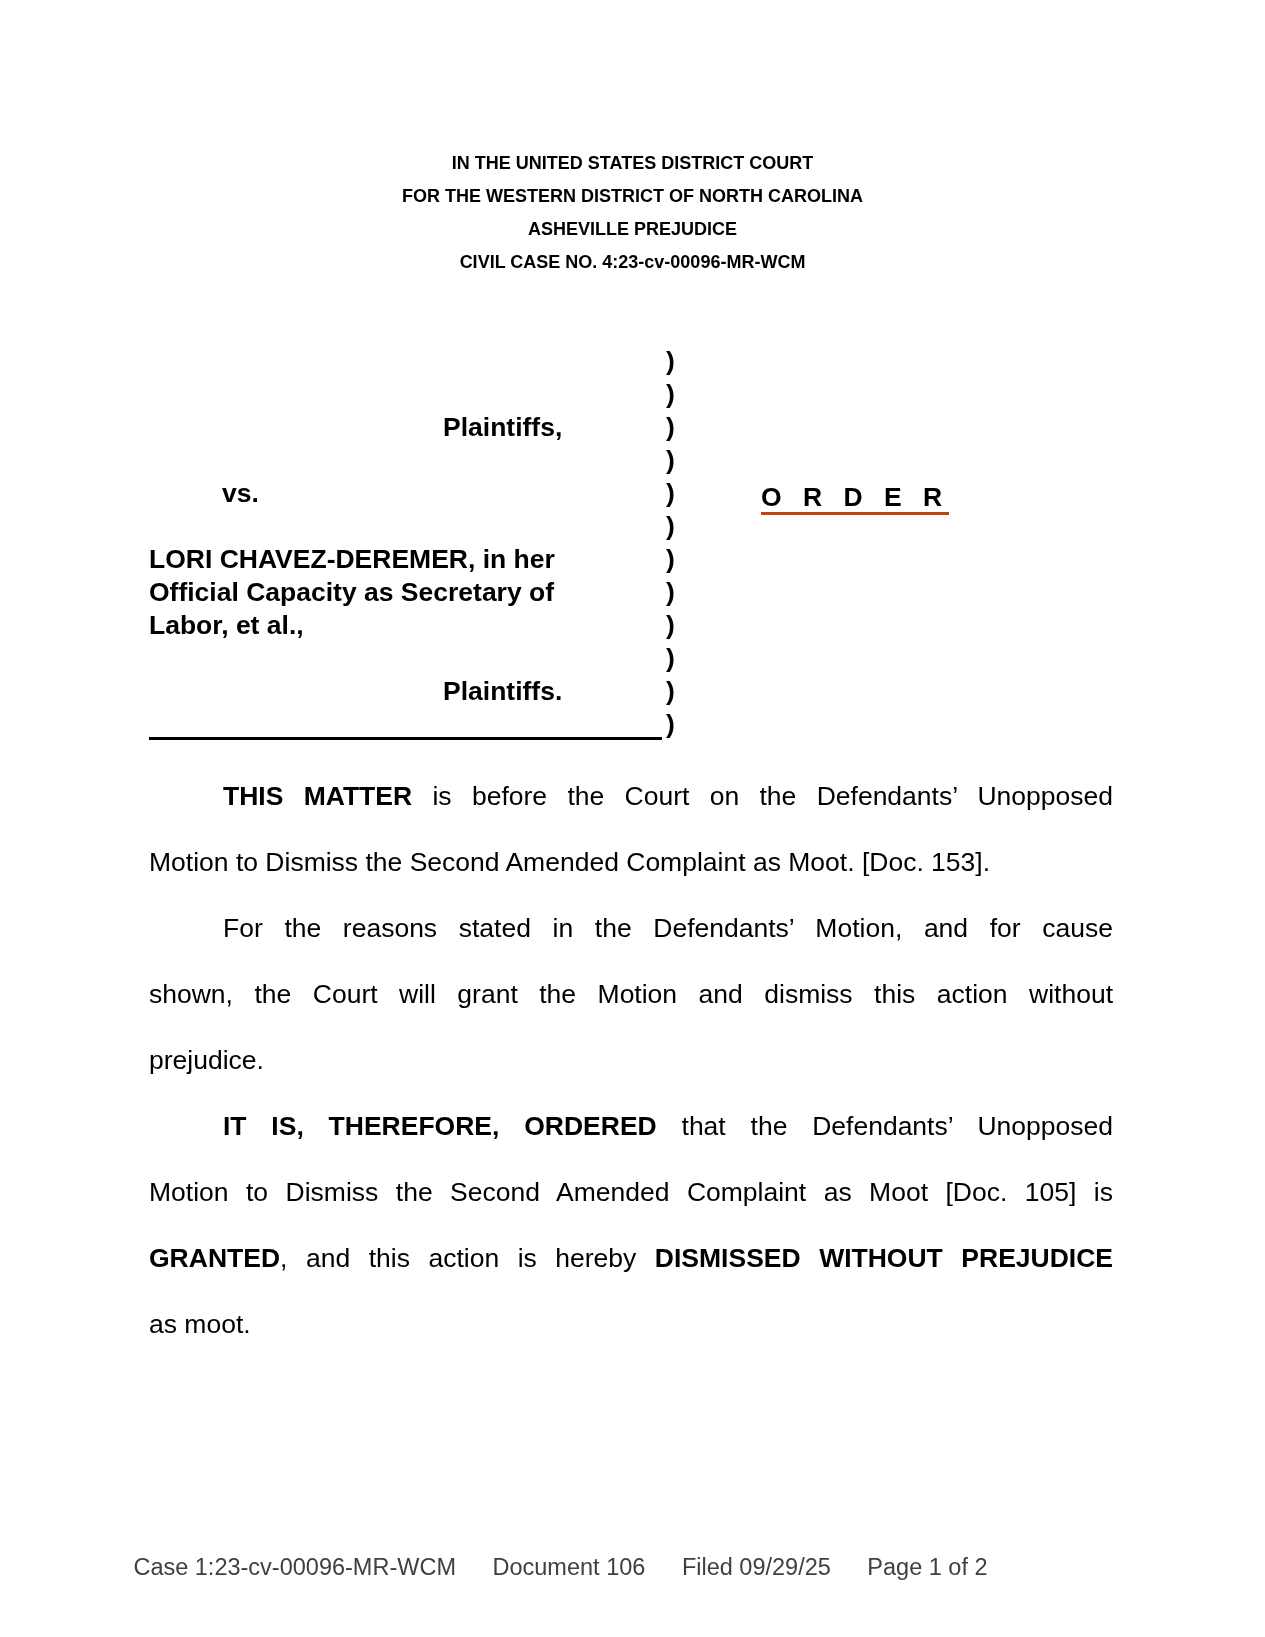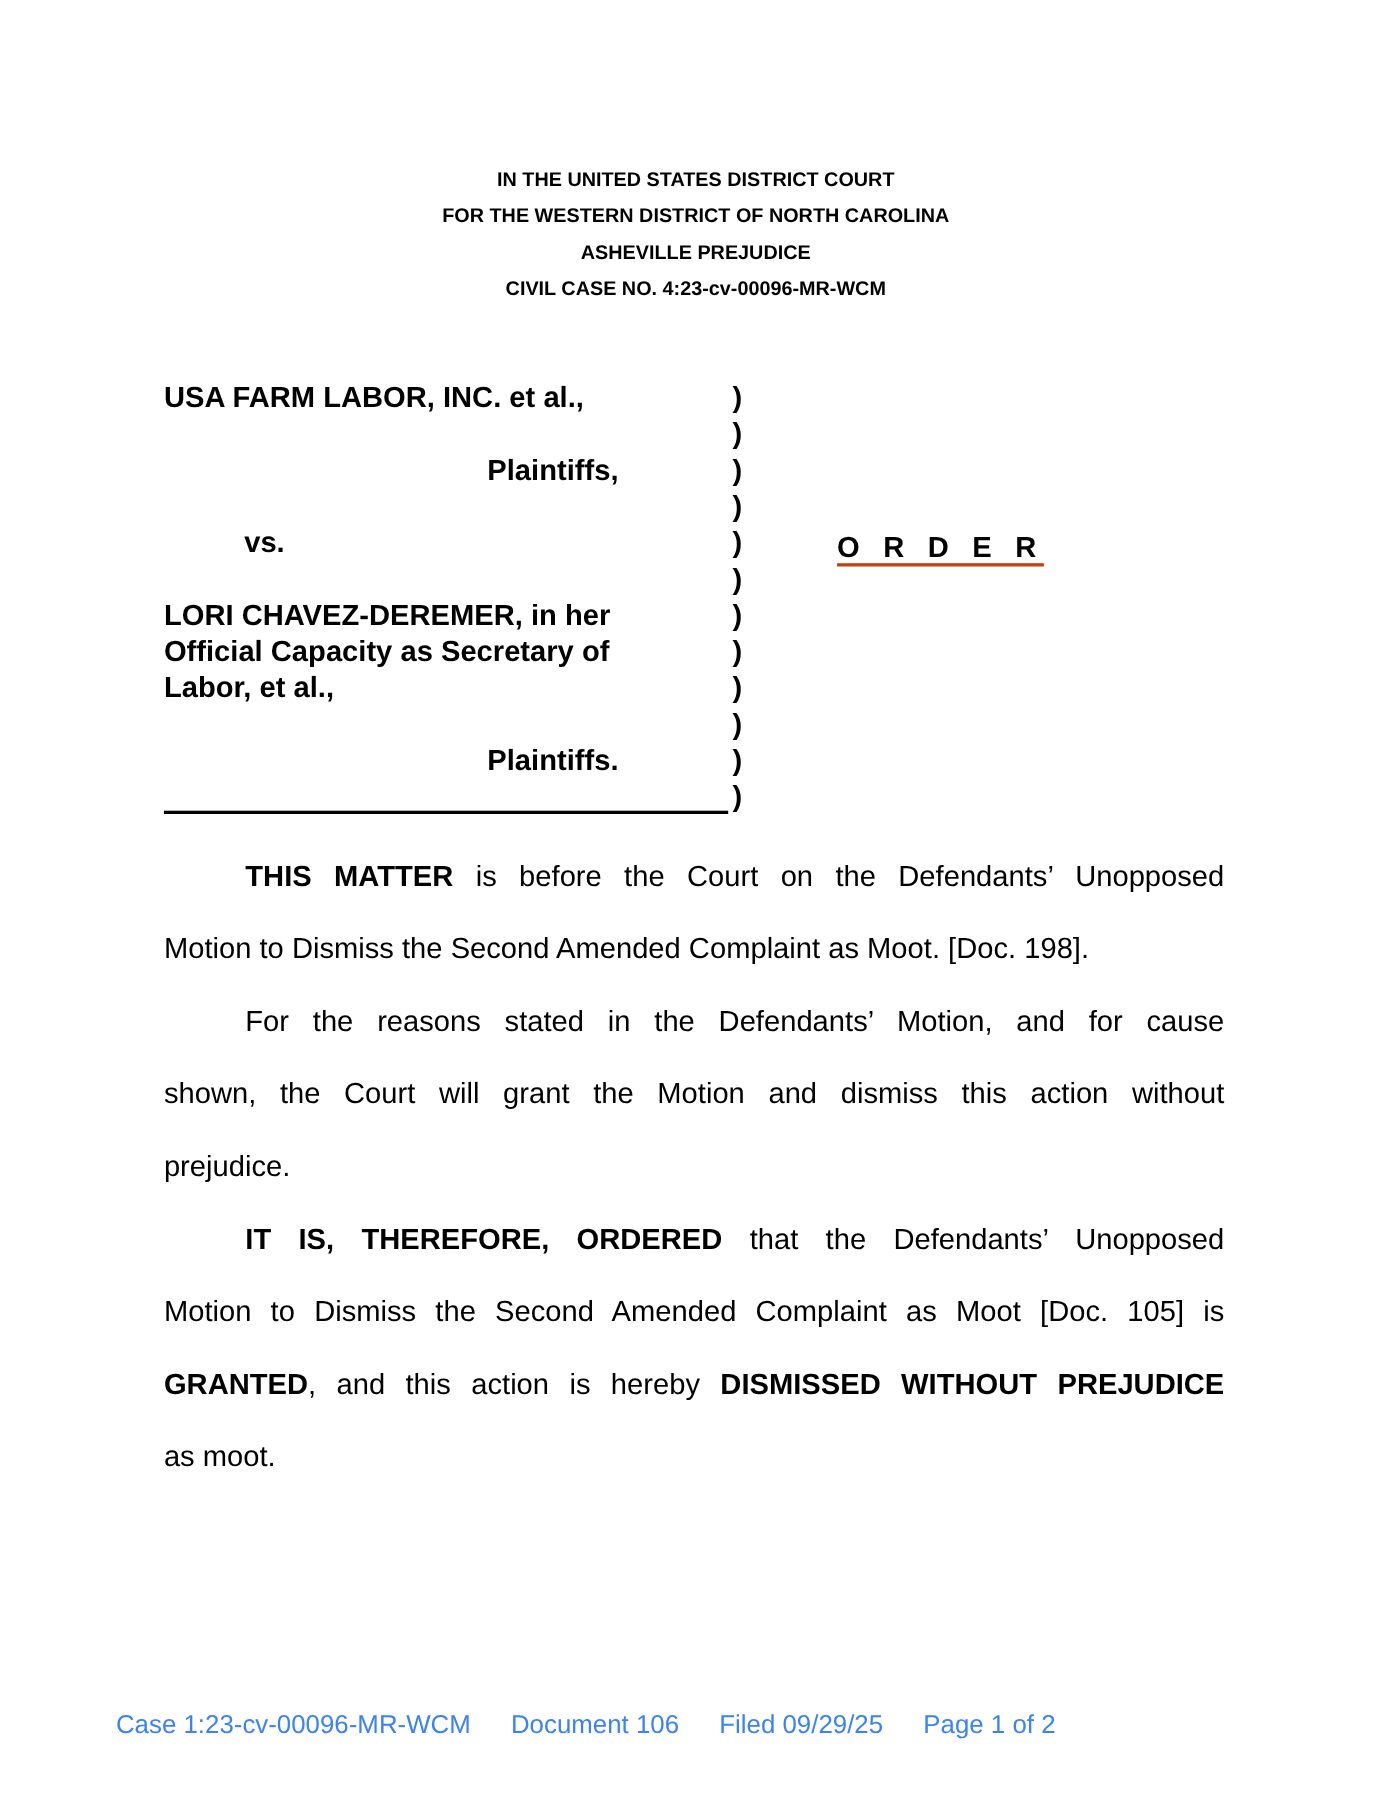--- a/index.html
+++ b/index.html
@@ -28,38 +28,37 @@
     }
 
     .body-text { position: absolute; left: 149px; width: 964px; font-size: 26.5px; line-height: 66.3px; }
     .line { position: absolute; left: 0; height: 33px; line-height: 33px; white-space: nowrap; }
     .just { width: 964px; text-align: justify; text-align-last: justify; }
     .indent { left: 74px; width: 890px; }
     b { font-weight: bold; }
 
     .footer {
       position: absolute; left: 0; top: 1554px; width: 1065px; text-align: center;
-      font-size: 23.5px; color: #3b82f6; white-space: nowrap;
+      font-size: 23.5px; color: #404040; white-space: nowrap; padding-left: 28px;
     }
     .footer span { display: inline-block; margin: 0 15px; }
   </style>
 </head>
 <body>
 
 <div class="page">
 
   <div class="court-header">
     <div>IN THE UNITED STATES DISTRICT COURT</div>
     <div>FOR THE WESTERN DISTRICT OF NORTH CAROLINA</div>
     <div>ASHEVILLE PREJUDICE</div>
     <div>CIVIL CASE NO. 4:23-cv-00096-MR-WCM</div>
   </div>
 
   <div class="caption">
-    <div class="cap-text" style="left:0;top:0;">USA FARM LABOR, INC. et al.,</div>
     <div class="cap-text" style="left:294px;top:66px;">Plaintiffs,</div>
     <div class="cap-text" style="left:73px;top:132px;">vs.</div>
     <div class="cap-text" style="left:0;top:231px;">Official Capacity as Secretary of</div>
     <div class="cap-text" style="left:0;top:198px;">LORI CHAVEZ-DEREMER, in her</div>
     <div class="cap-text" style="left:0;top:264px;">Labor, et al.,</div>
     <div class="cap-text" style="left:294px;top:330px;">Plaintiffs.</div>
 
     <div class="parens">
       <div class="paren" style="top:0px;">)</div>
       <div class="paren" style="top:33px;">)</div>
@@ -74,21 +73,21 @@
       <div class="paren" style="top:330px;">)</div>
       <div class="paren" style="top:363px;">)</div>
     </div>
     <div class="caption-rule"></div>
   </div>
 
   <div class="order-title">O R D E R</div>
 
   <div class="body-text" style="top:780px;">
     <div class="line just indent" style="top:0px;"><b>THIS MATTER</b><span> is before the Court on the Defendants’ Unopposed</span></div>
-    <div class="line" style="top:66px;">Motion to Dismiss the Second Amended Complaint as Moot.  [Doc. 198].</div>
+    <div class="line" style="top:66px;">Motion to Dismiss the Second Amended Complaint as Moot.  [Doc. 153].</div>
 
     <div class="line just indent" style="top:132px;">For the reasons stated in the Defendants’ Motion, and for cause</div>
     <div class="line just" style="top:198px;">shown, the Court will grant the Motion and dismiss this action without</div>
     <div class="line" style="top:264px;">prejudice.</div>
 
     <div class="line just indent" style="top:330px;"><b>IT IS, THEREFORE, ORDERED</b><span> that the Defendants’ Unopposed</span></div>
     <div class="line just" style="top:396px;">Motion to Dismiss the Second Amended Complaint as Moot [Doc. 105] is</div>
     <div class="line just" style="top:462px;"><b>GRANTED</b><span>, and this action is hereby </span><b>DISMISSED WITHOUT PREJUDICE</b></div>
     <div class="line" style="top:528px;">as moot.</div>
   </div>

